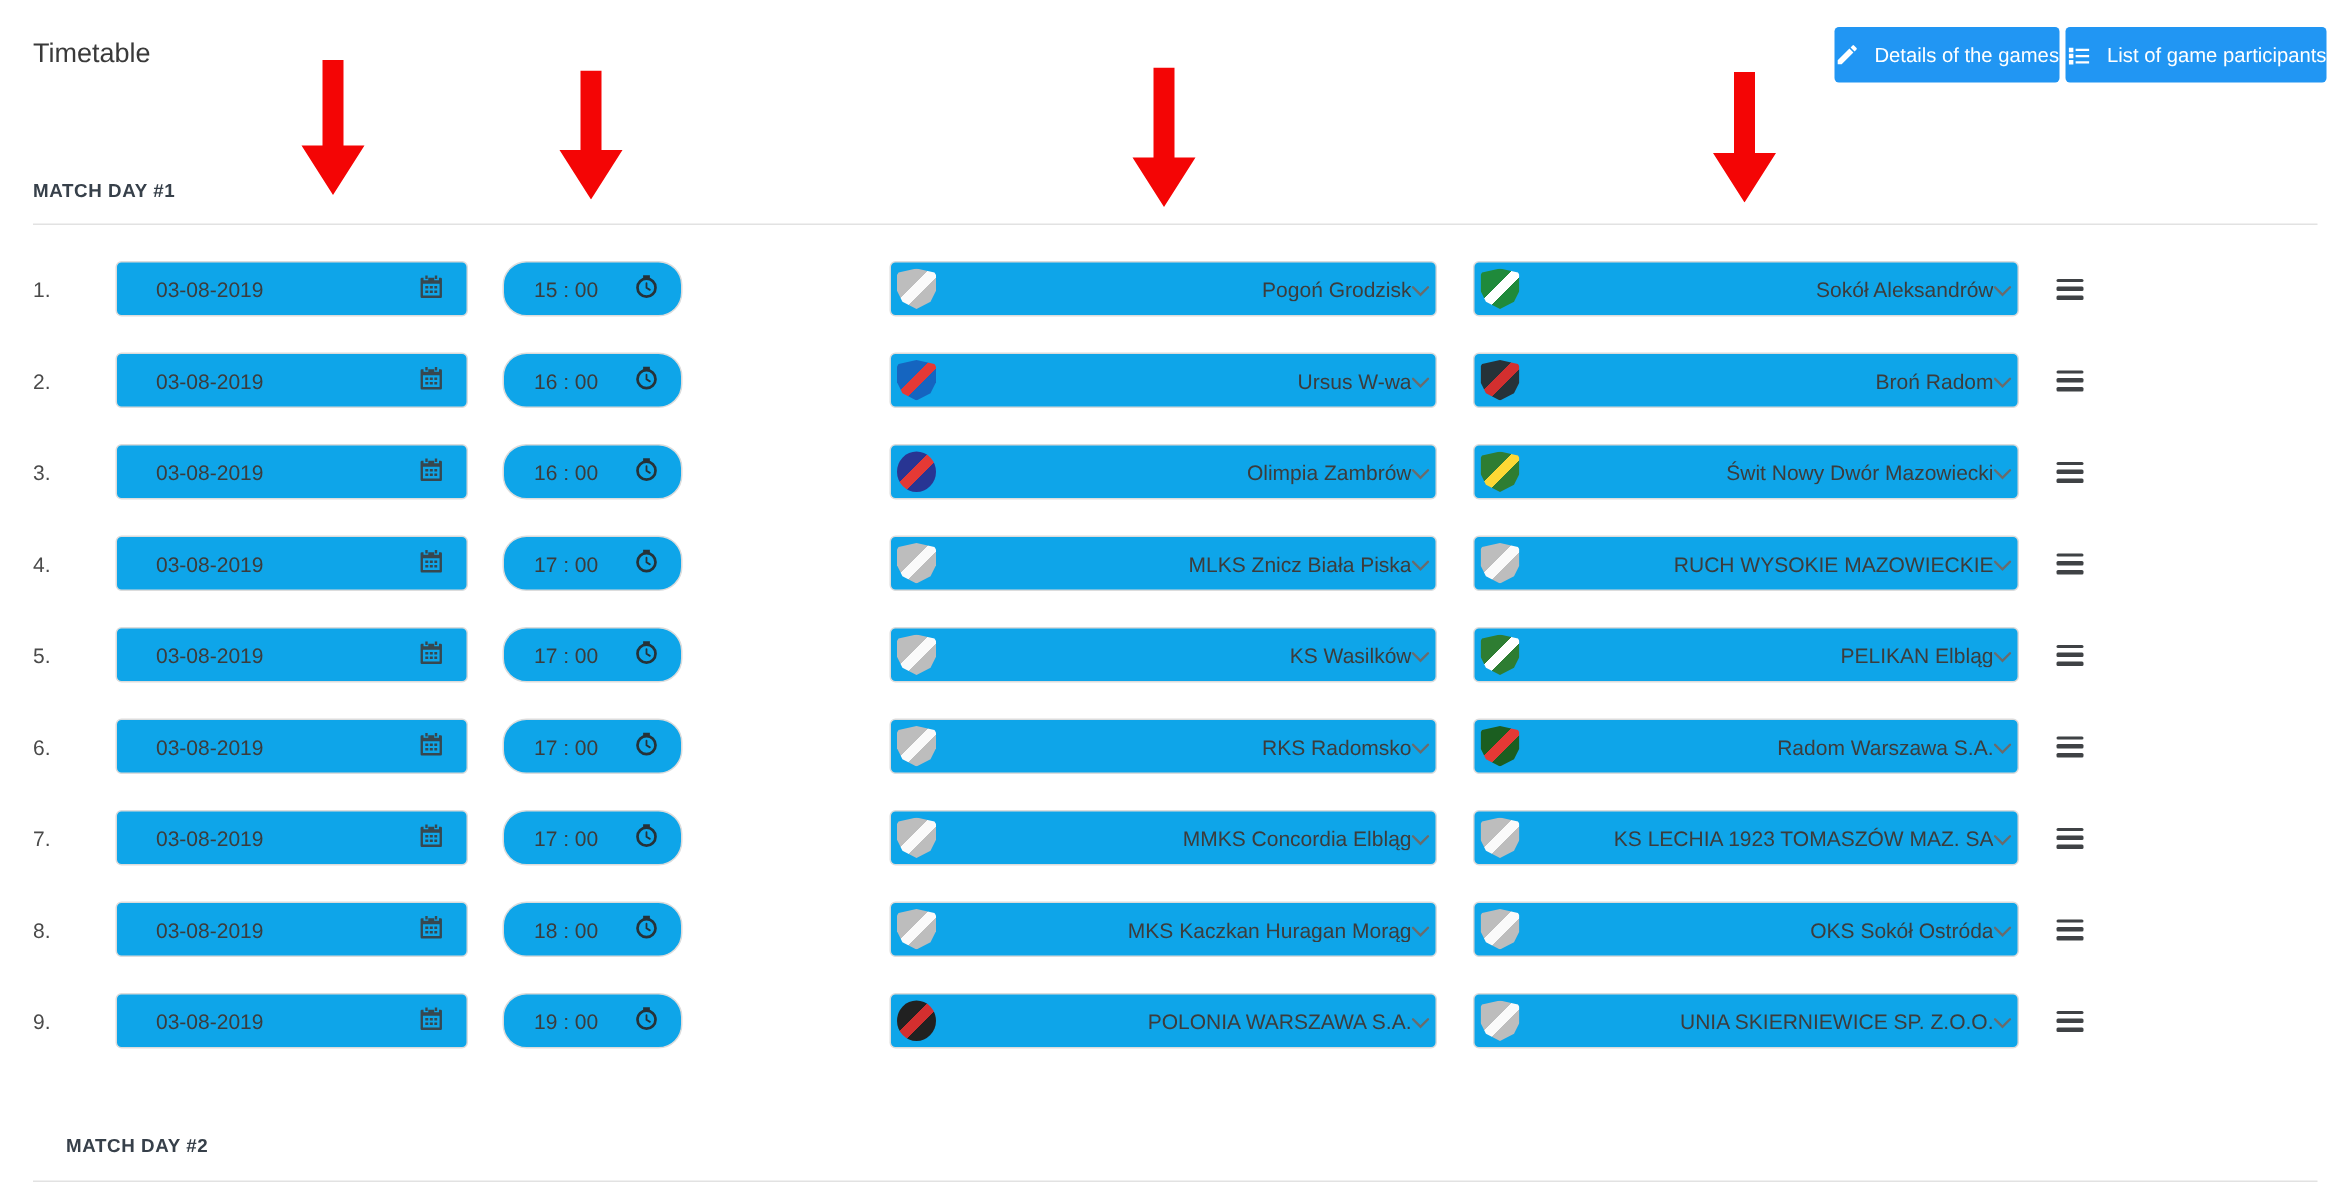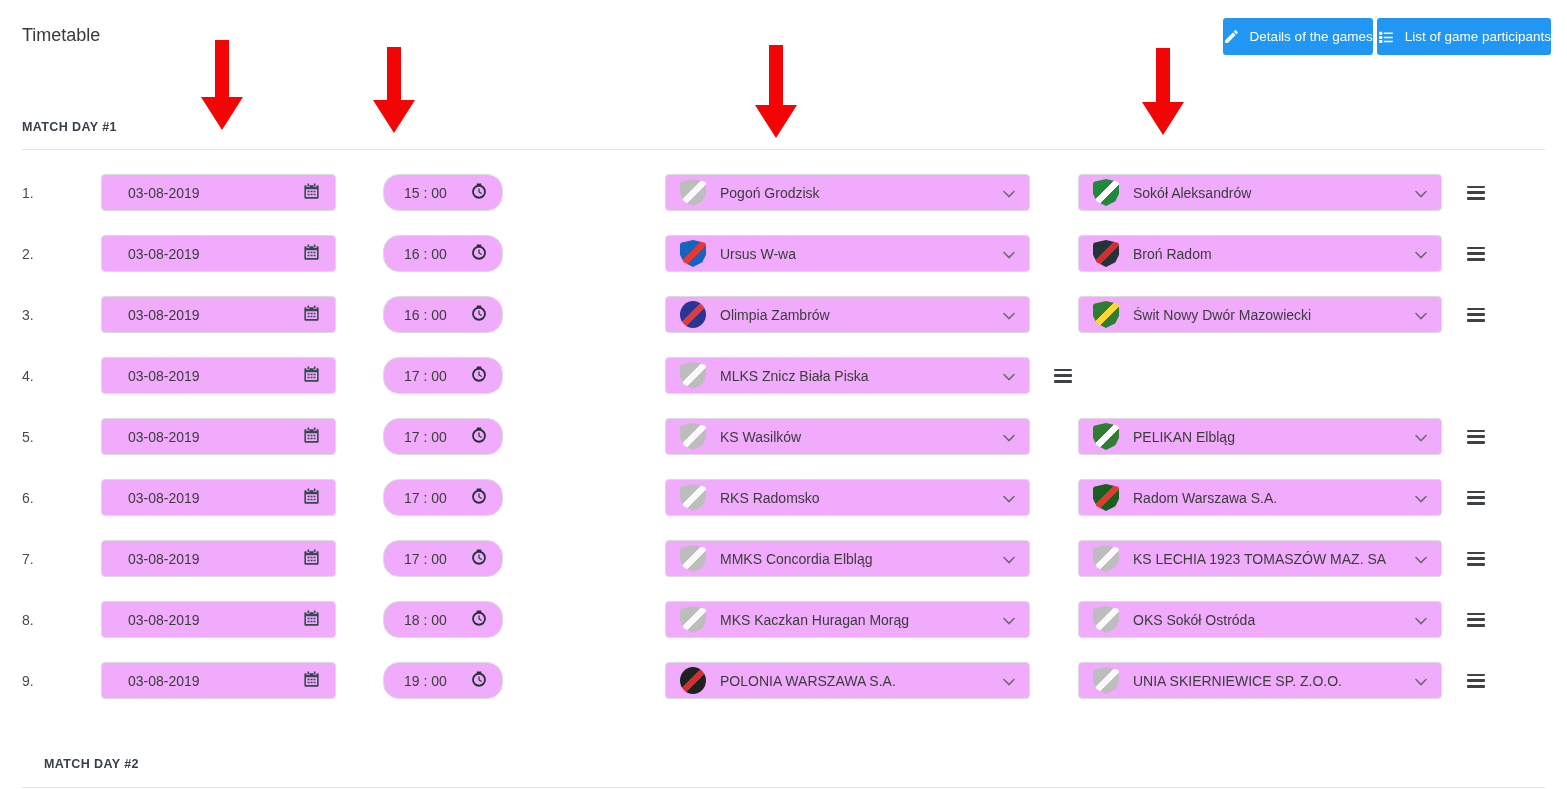--- a/index.html
+++ b/index.html
@@ -21,25 +21,25 @@
 
   
   .section-label { position:absolute; left:22px; font-size:12.5px; font-weight:700;
     letter-spacing:.4px; color:#37404a; }
   .divider { position:absolute; left:22px; right:22px; height:1px; background:#e2e2e2; }
 
   
   .rows { position:absolute; left:0; top:174px; width:100%; }
   .row { display:flex; align-items:center; height:37px; margin-bottom:24px; padding-left:22px; }
   .row-num { width:55px; font-size:14px; color:#4a4a4a; }
-  .box { height:37px; border:1px solid #dcdcdc; border-radius:4px; background:#f0abfc;
-    display:flex; align-items:center; font-size:14px; color:#3c3c3c;margin-left:24px; }
+  .box { height:37px; border:1px solid #dcdcdc; border-radius:4px; background:#0ea5e9;
+    display:flex; align-items:center; font-size:14px; color:#3c3c3c; }
   .date-box { width:235px; padding:0 14px 0 26px; margin-right:23px; justify-content:space-between; }
   .time-box { width:120px; padding:0 14px 0 20px; margin-right:138px; justify-content:space-between;border-radius:16px; }
-  .select-box { width:365px; padding:0 14px; cursor:pointer; }
+  .select-box { width:365px; padding:0 4px; cursor:pointer;text-align:right; }
   .home-box { margin-right:24px; }
   .away-box { width:364px; margin-right:25px; }
   .select-box .team-name { flex:1; margin-left:14px; white-space:nowrap; overflow:hidden; }
   .logo { width:26px; height:27px; flex:0 0 26px;
     background:linear-gradient(135deg, var(--c1) 0 42%, var(--c2) 42% 60%, var(--c1) 60% 100%);
     clip-path:polygon(50% 0%, 96% 10%, 100% 16%, 100% 55%, 86% 82%, 50% 100%, 14% 82%, 0% 55%, 0% 16%, 4% 10%); }
   .logo.circle { clip-path:none; border-radius:50%; }
   .drag { width:18px; height:14px; display:flex; flex-direction:column; justify-content:space-between; cursor:grab; }
   .drag span { display:block; height:2.6px; background:#3f4245; border-radius:1px; }
   .chev { flex:0 0 auto; }
@@ -272,20 +272,29 @@
     <div class="box select-box home-box">
       <div class="logo" style="--c1: #bdbdbd; --c2: #fafafa;"></div>
       <span class="team-name">MLKS Znicz Biała Piska</span>
       <span class="chev">
         <svg width="12" height="8" viewBox="0 0 12 8" fill="none">
               <path d="M1 1.5 6 6.5 11 1.5" stroke="#6b6b6b" stroke-width="1.6" stroke-linecap="round"></path>
             </svg>
       </span>
     </div>
 
+    <div class="box select-box away-box">
+      <div class="logo" style="--c1: #bdbdbd; --c2: #fafafa;"></div>
+      <span class="team-name">RUCH WYSOKIE MAZOWIECKIE</span>
+      <span class="chev">
+        <svg width="12" height="8" viewBox="0 0 12 8" fill="none">
+              <path d="M1 1.5 6 6.5 11 1.5" stroke="#6b6b6b" stroke-width="1.6" stroke-linecap="round"></path>
+            </svg>
+      </span>
+    </div>
 
     <div class="drag">
           <span></span>
           <span></span>
           <span></span>
         </div>
   </div>
 
   <div class="row">
     <div class="row-num">5.</div>

